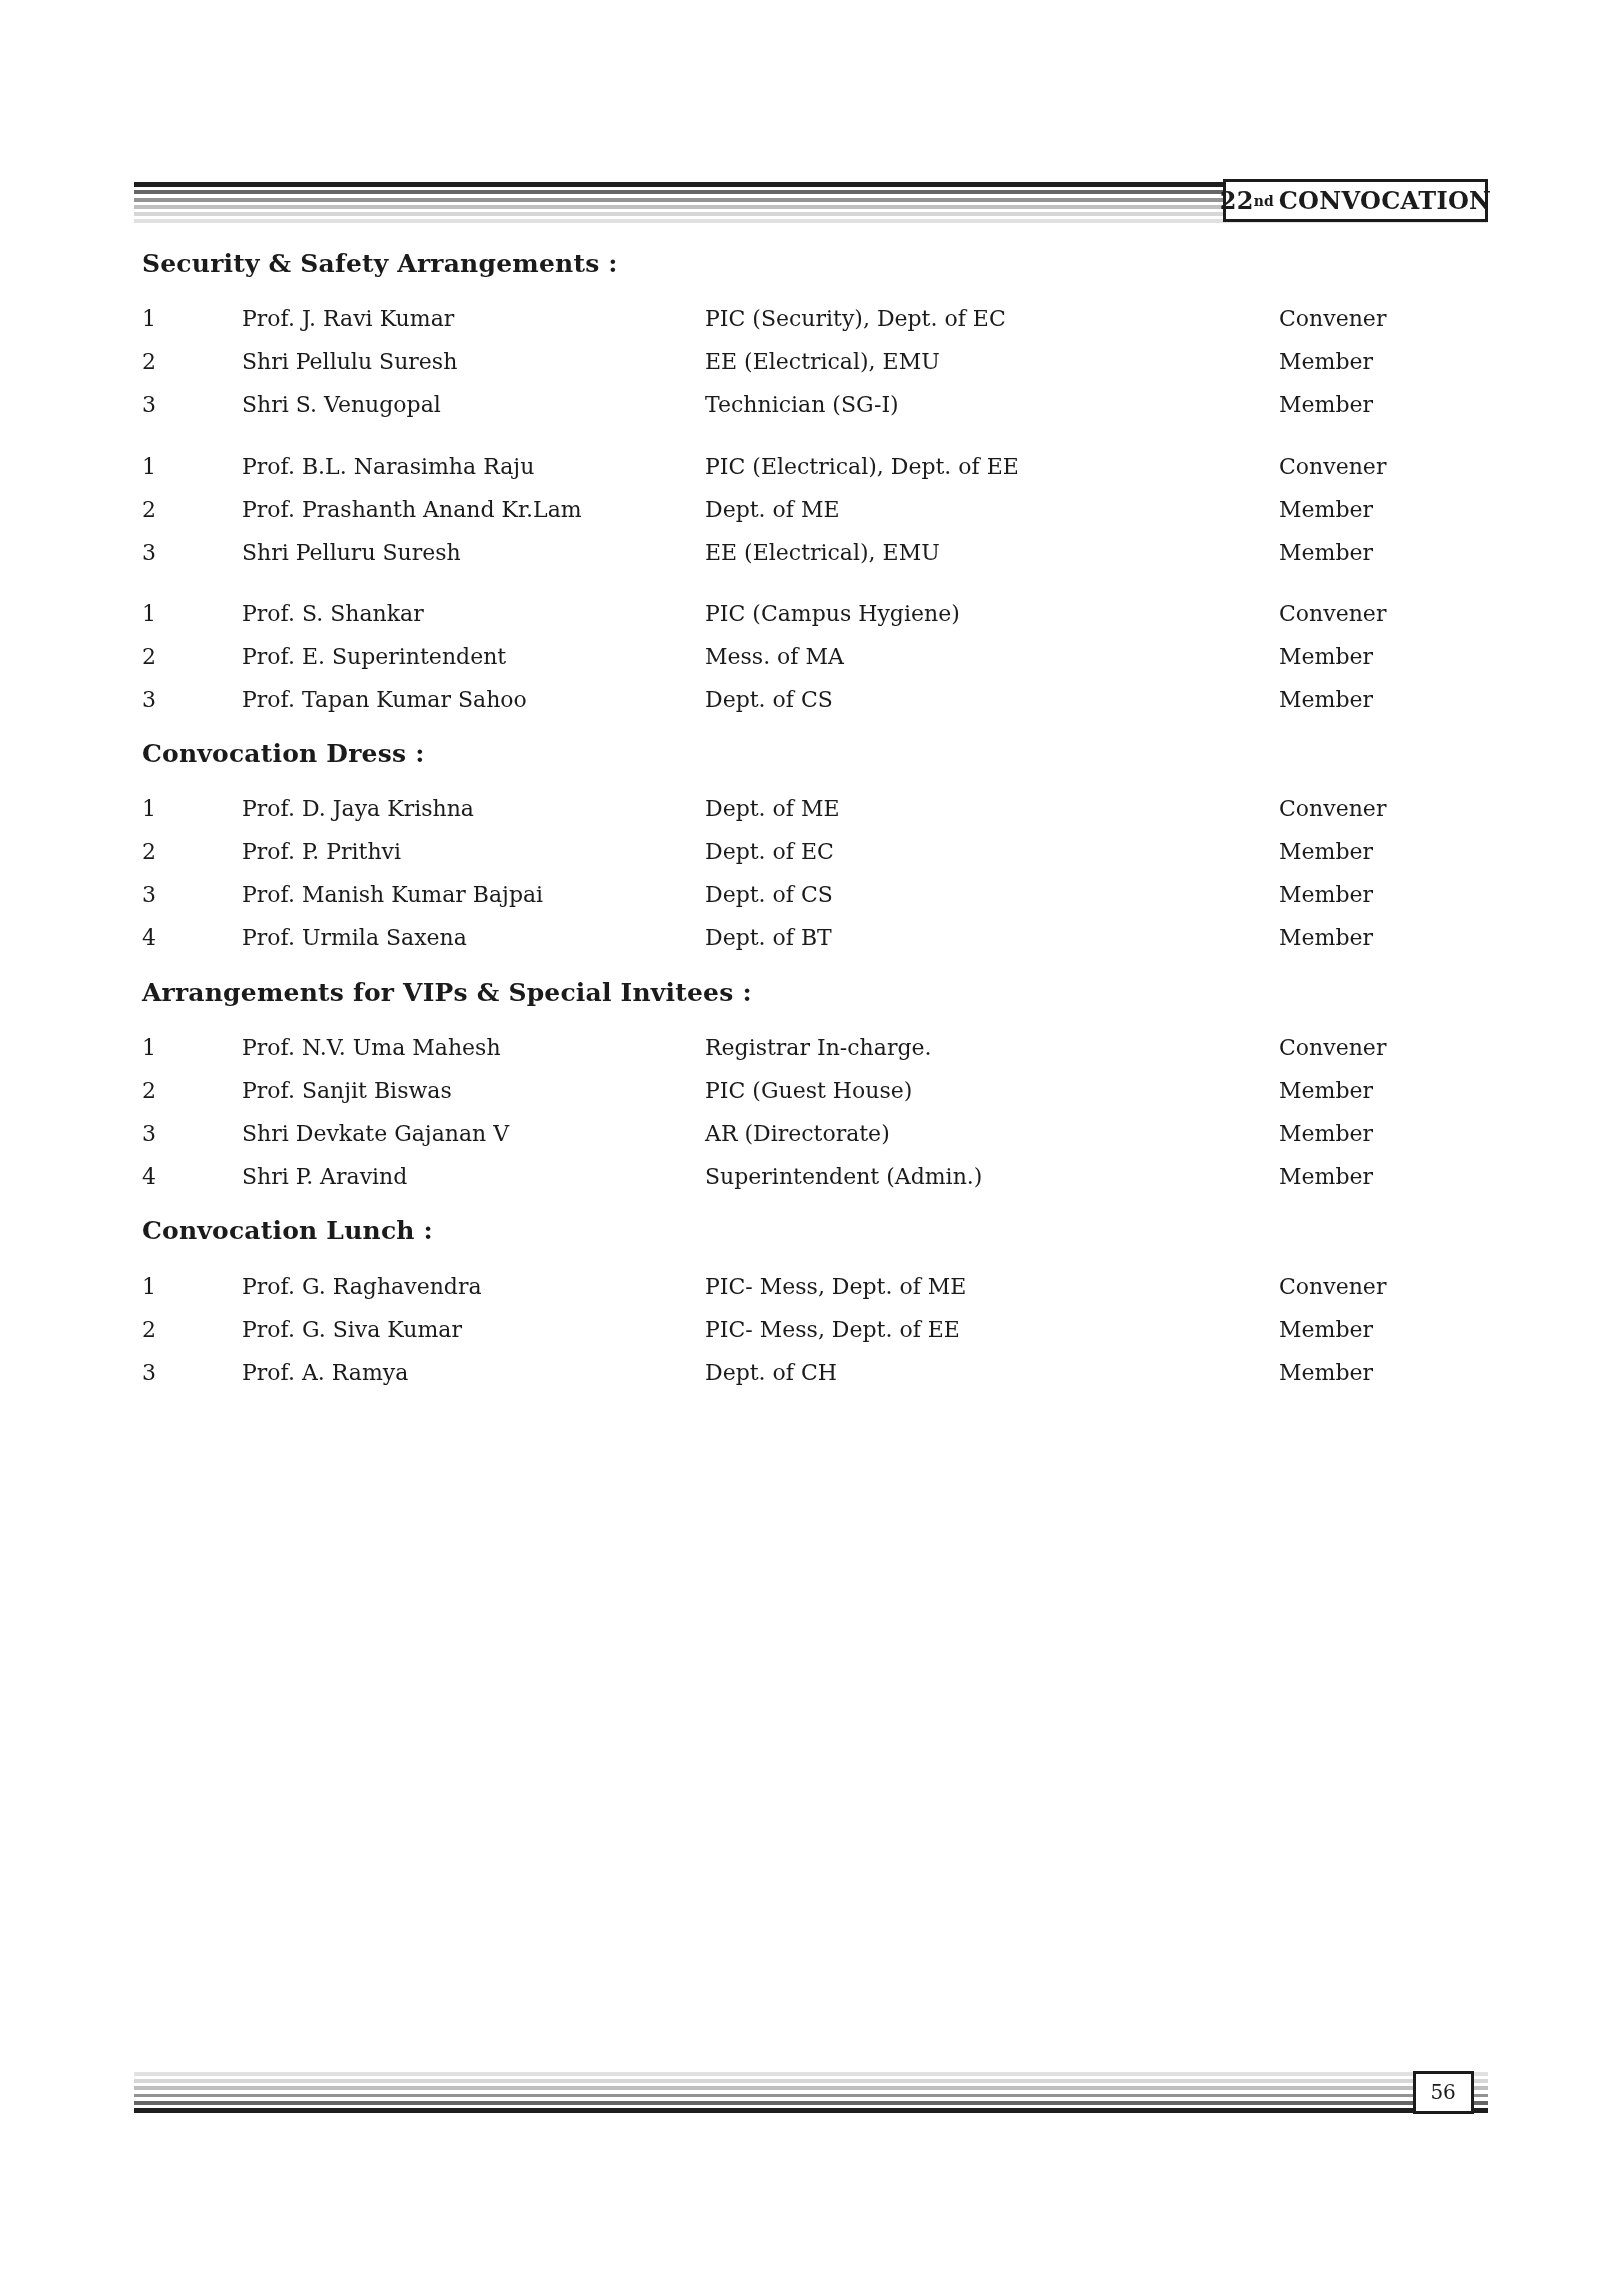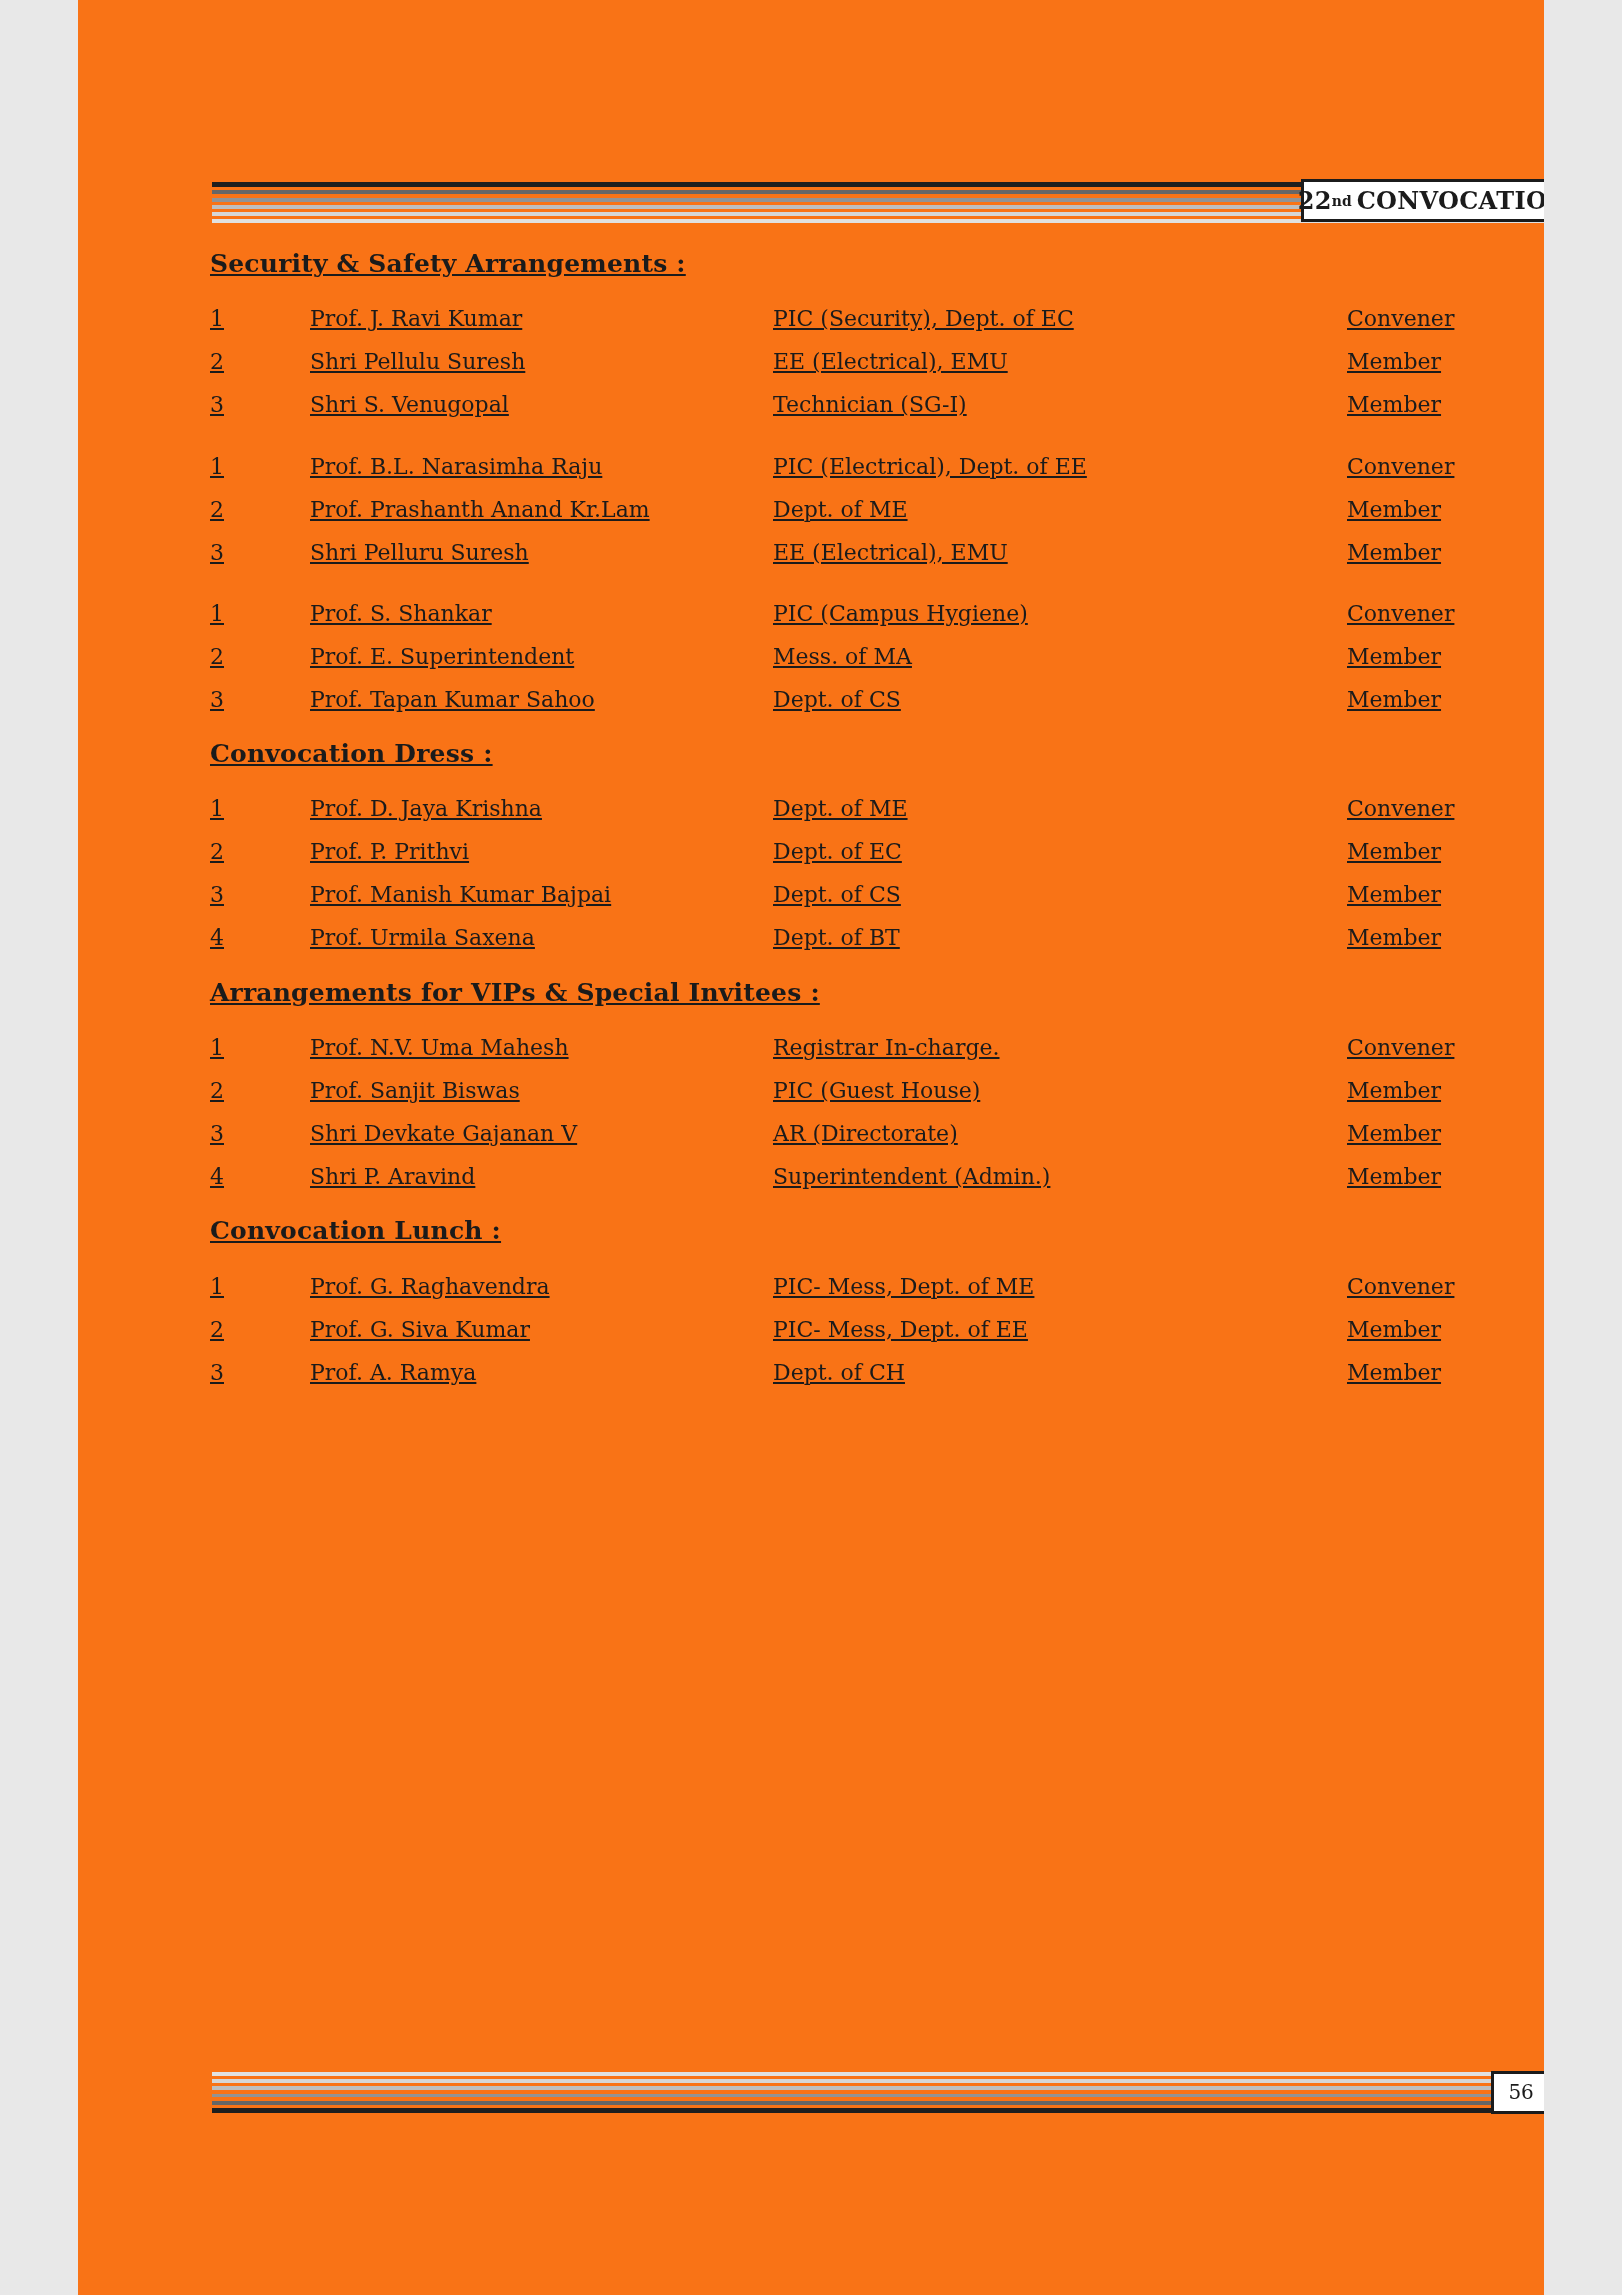--- a/index.html
+++ b/index.html
@@ -2,24 +2,24 @@
 <html style="font-size:10.5px"><head>
 <meta charset="utf-8">
 <style>
   html, body {
     margin: 0;
     padding: 0;
     background: #e8e8e8;
   }
   .page {
     position: relative;
-    width: 1466px;
+    width: 1622px;
     height: 2295px;
     margin: 0 auto;
-    background: #f97316;
+    background: #ffffff;
     font-family: "DejaVu Serif", "Liberation Serif", serif;
     color: #1b1b1b;
     overflow: hidden;
   }
 
   
   .band {
     position: absolute;
     left: 134px;
     width: 1354px;
@@ -70,23 +70,22 @@
     display: flex;
     align-items: center;
     justify-content: center;
     font-size: 20px;
   }
 
   
   .content {
     position: absolute;
     top: 249px;
-    left: 132px;
+    left: 142px;
     width: 1354px;
-    text-decoration: underline;
   }
   .sec + .sec { margin-top: 18.3px; }
   .sec-heading {
     margin: 0 0 18.3px 0;
     font-size: 25px;
     font-weight: bold;
     line-height: 30px;
     letter-spacing: 0.2px;
   }
   .row {

